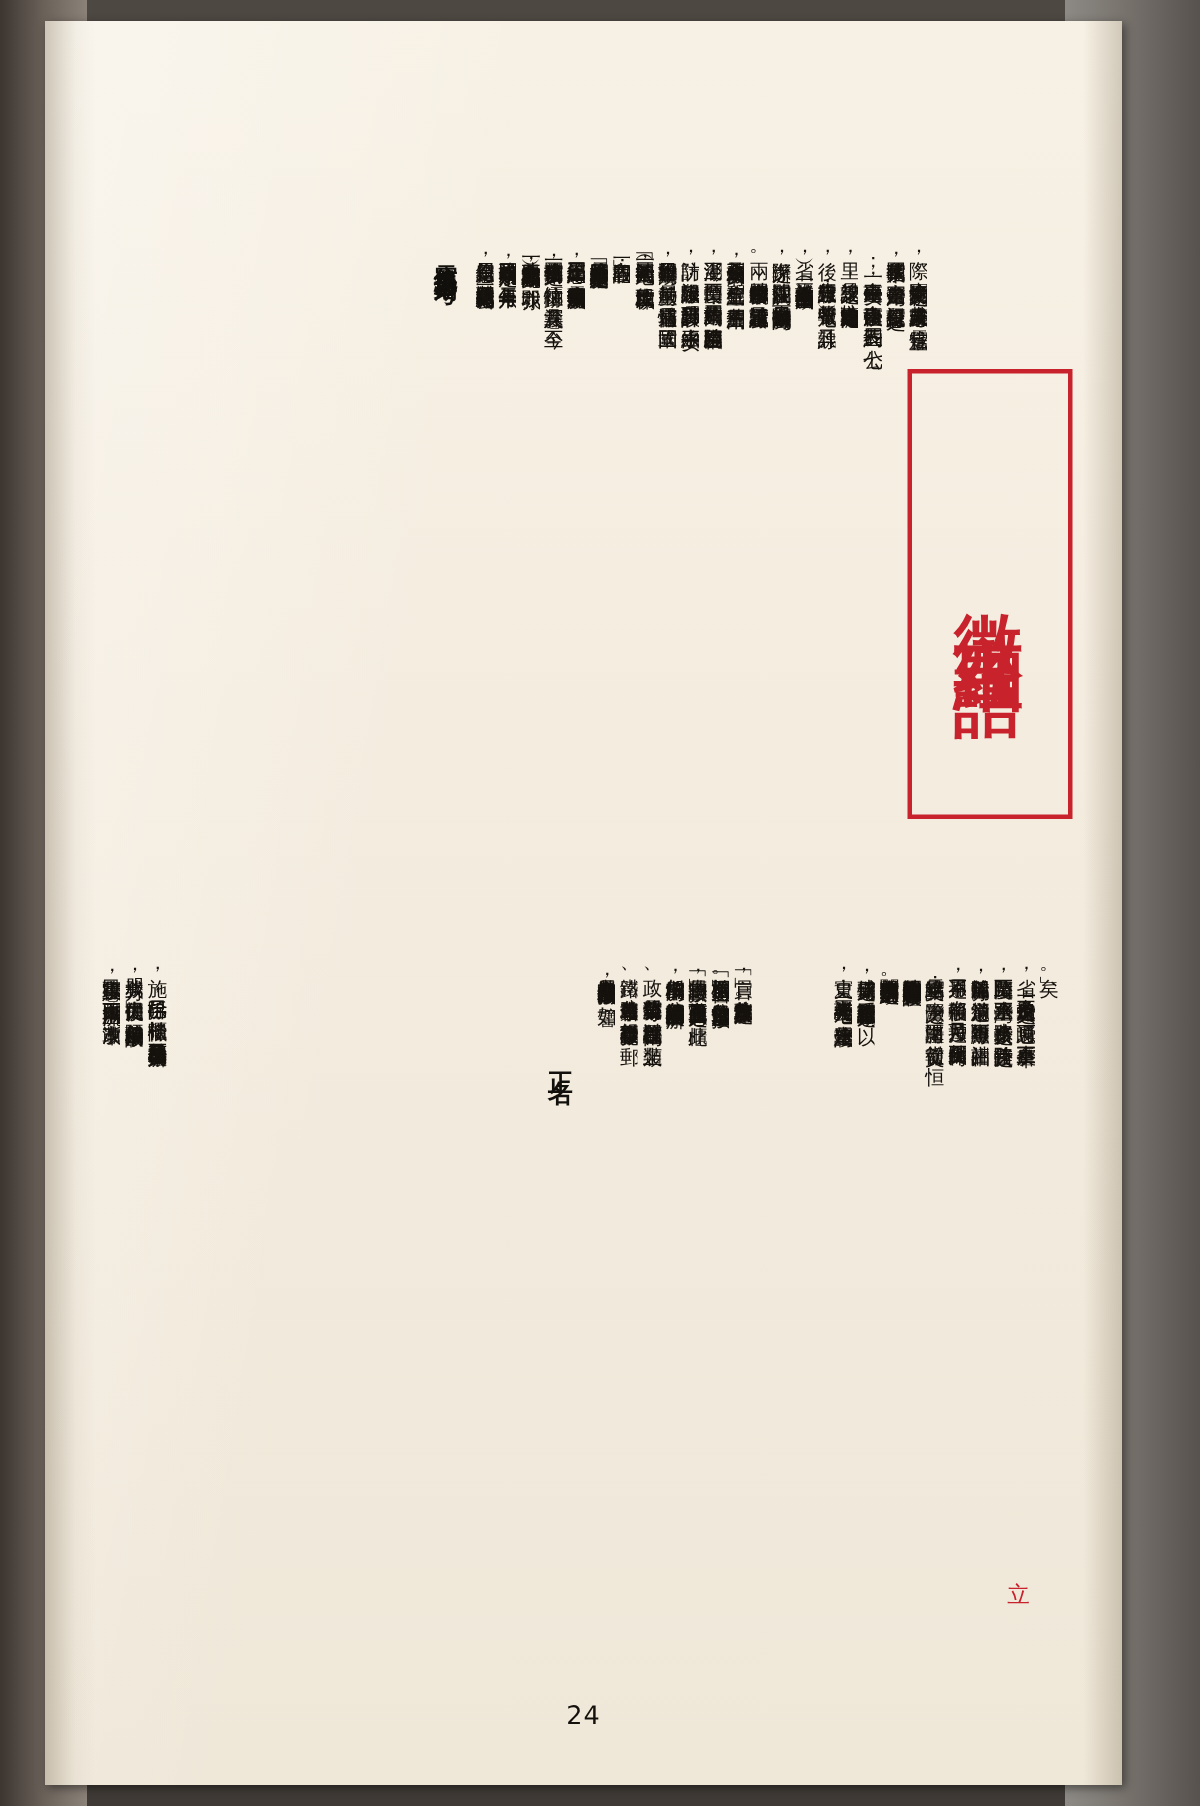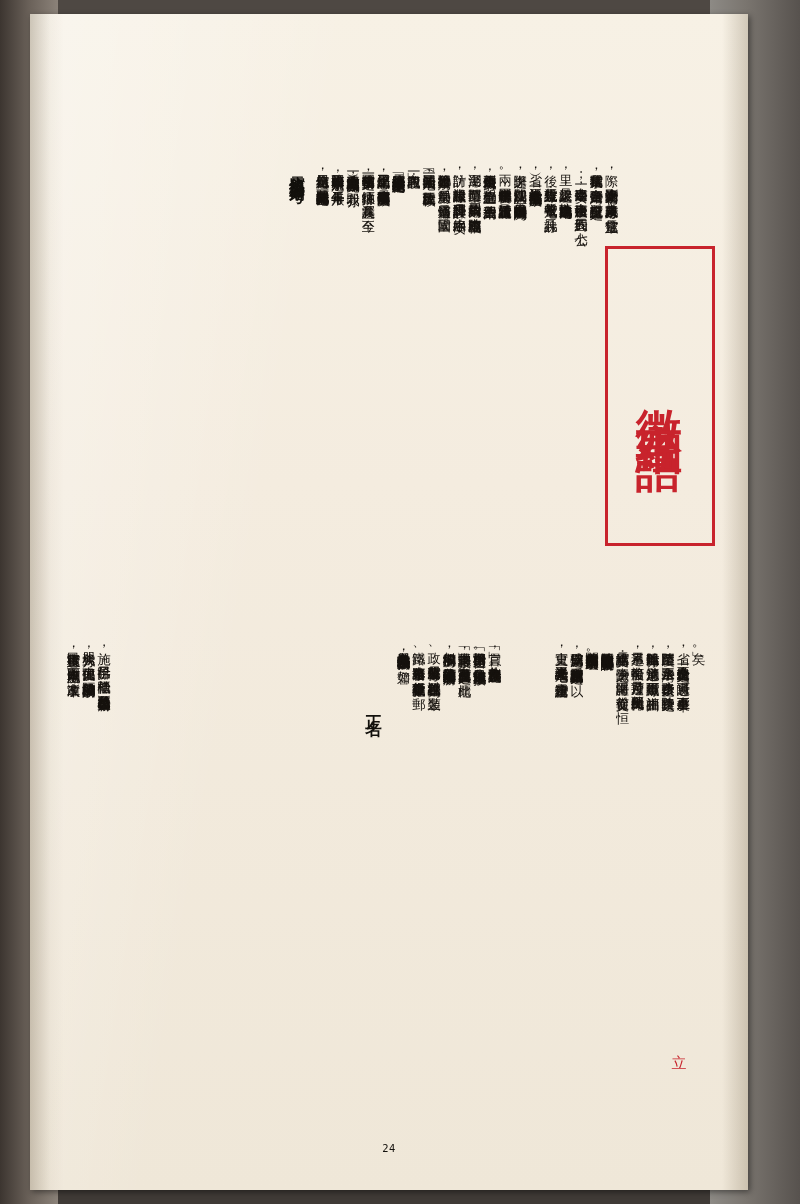--- a/index.html
+++ b/index.html
@@ -214,21 +214,21 @@
     color: #c8232c;
     writing-mode: vertical-rl;
     text-orientation: upright;
   }
   .page-number {
     position: absolute;
     left: 0; right: 0;
     bottom: 36px;
     text-align: center;
     font-family: "DejaVu Sans", sans-serif;
-    font-size: 10px;
+    font-size: 17px;
     color: #14110d;
     letter-spacing: 0.04em;
   }
 </style>
 </head>
 <body>
 
 <div class="page-root">
   <div class="bg-dark-left"></div>
   <div class="bg-dark-top"></div>

